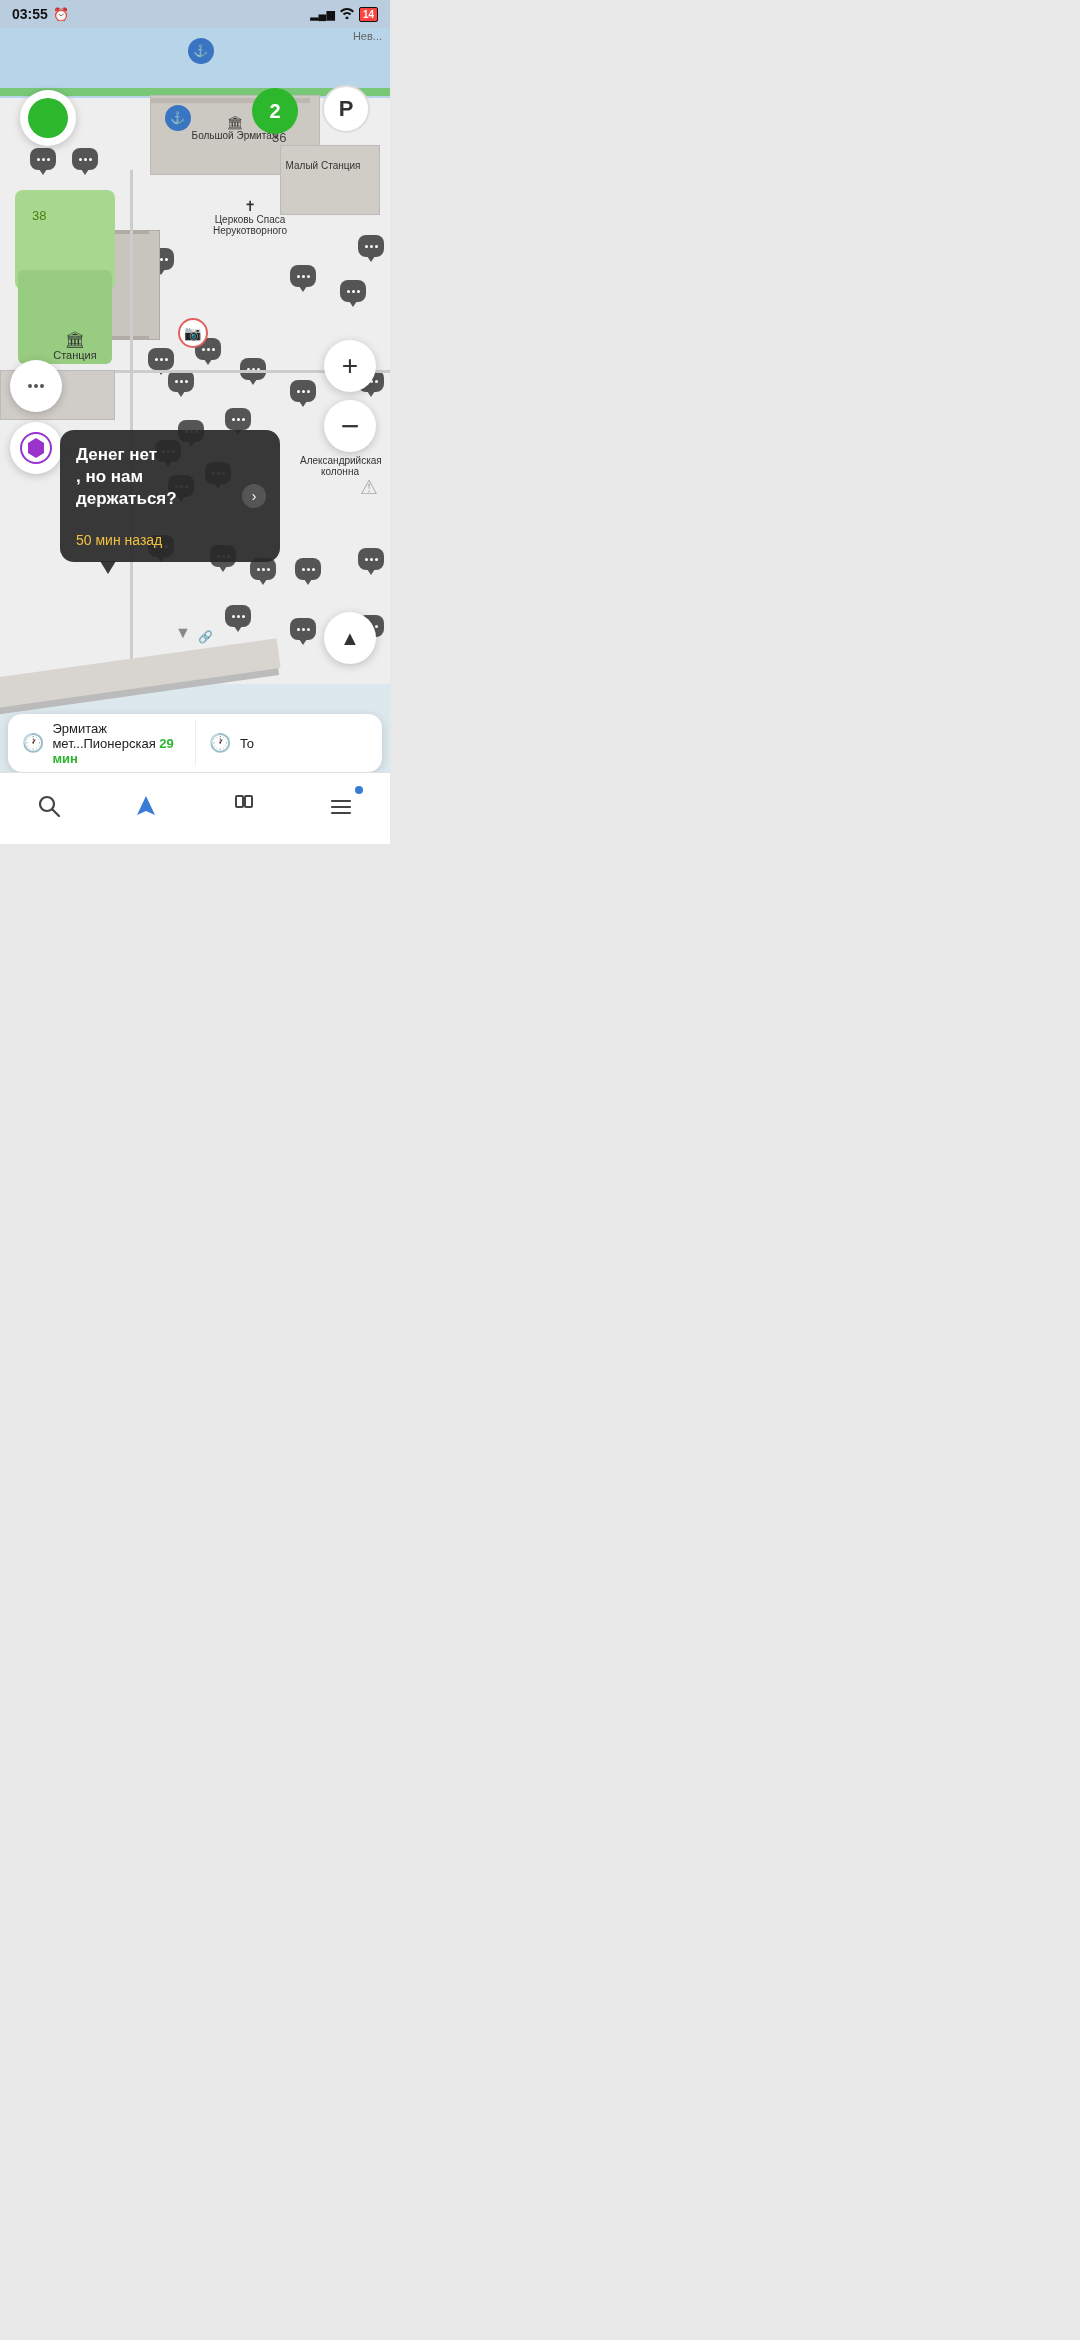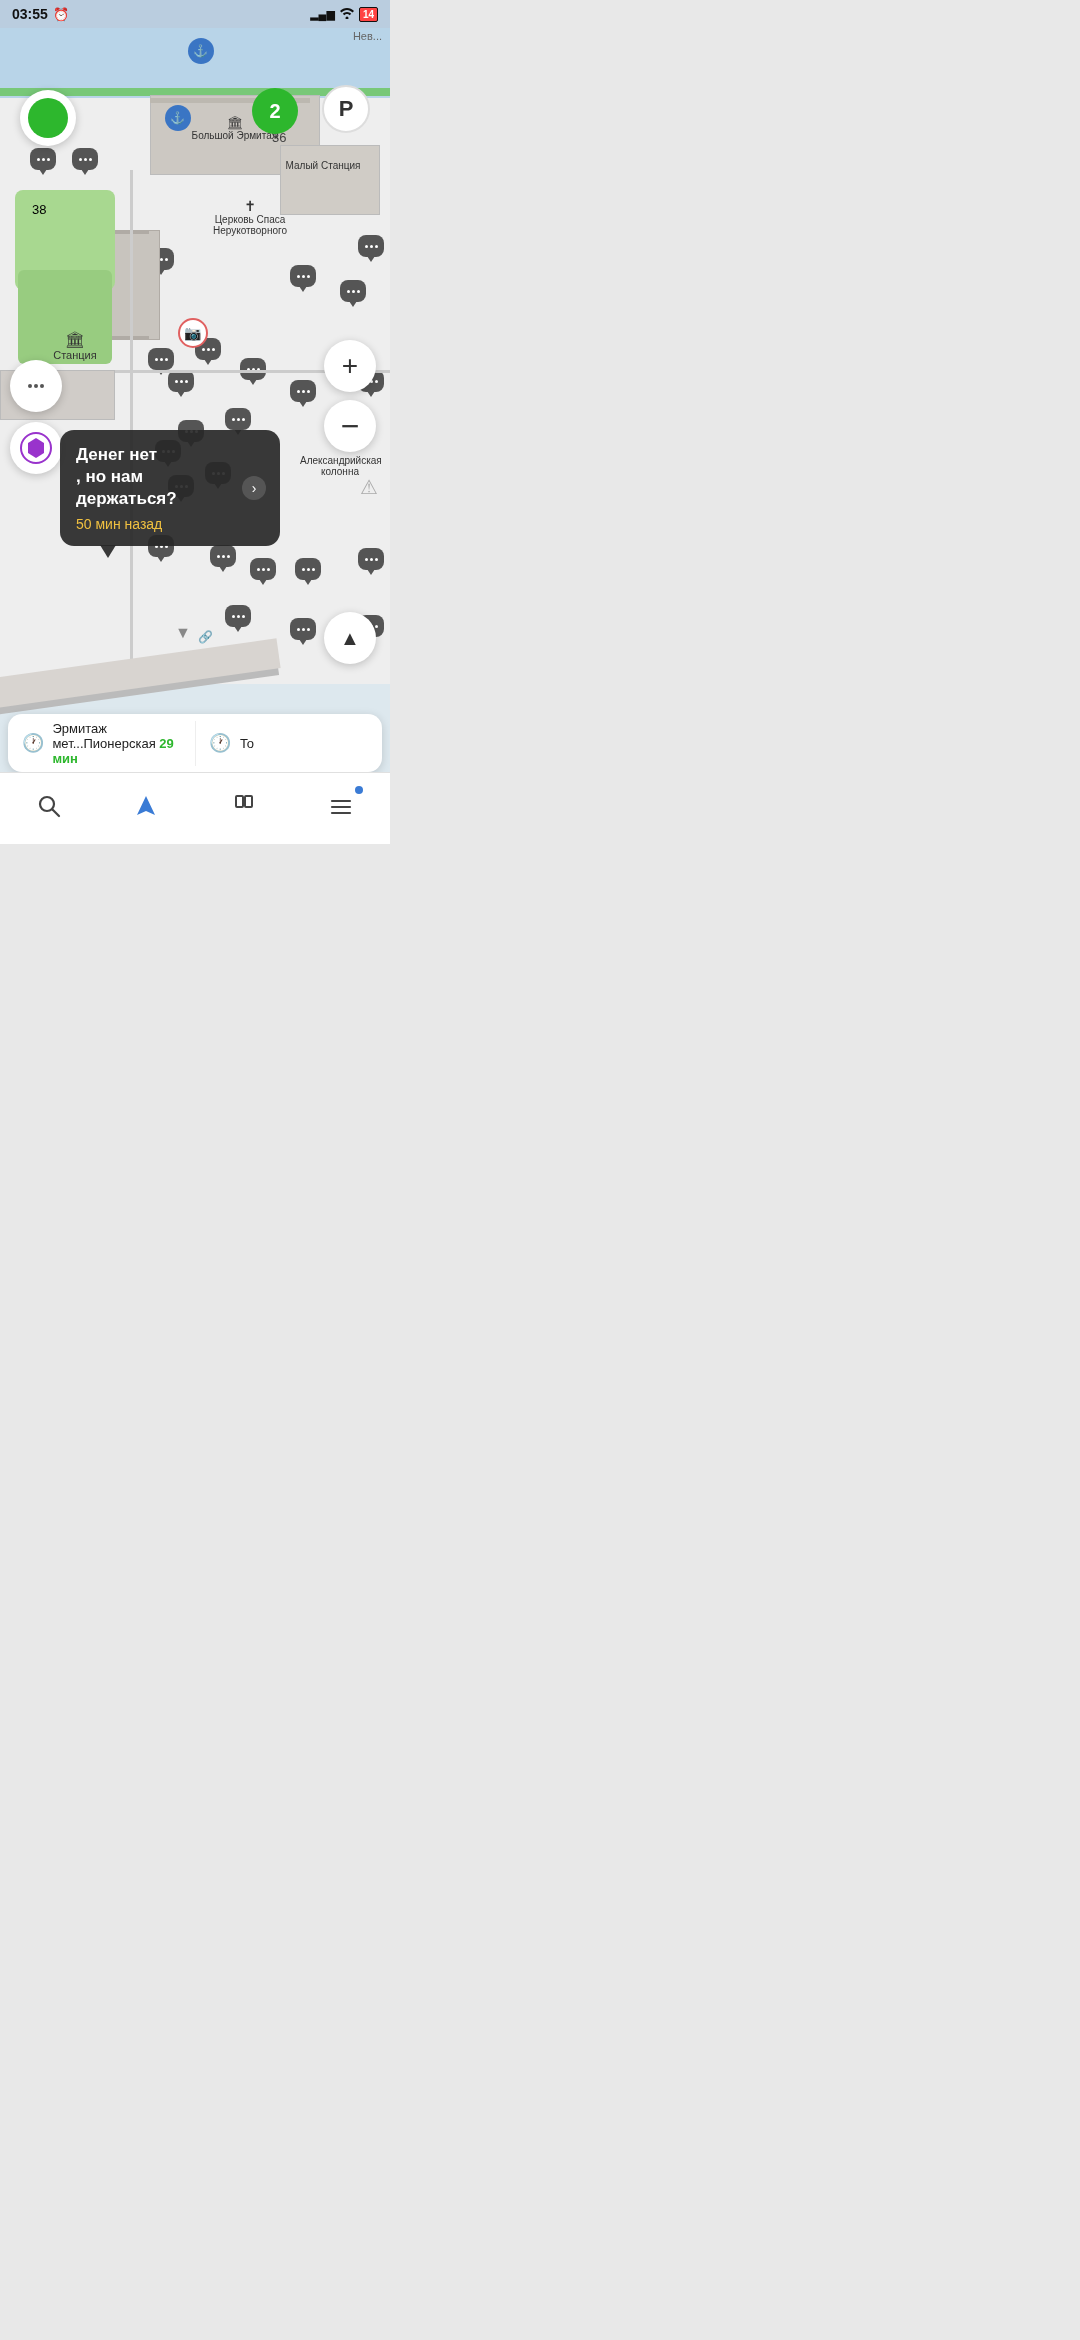--- a/index.html
+++ b/index.html
@@ -242,21 +242,21 @@
       left: 40px;
       border-left: 8px solid transparent;
       border-right: 8px solid transparent;
       border-top: 13px solid rgba(40,40,40,0.92);
     }
     .large-bubble .bubble-text {
       font-size: 17px;
       font-weight: 600;
       line-height: 1.3;
       color: white;
-      margin-bottom: 6px;
+      margin-bottom: 22px;
     }
     .large-bubble .bubble-time {
       font-size: 14px;
       color: #f0c040;
     }
     .bubble-arrow {
       position: absolute;
       right: 14px;
       top: 50%;
       transform: translateY(-50%);
@@ -425,21 +425,21 @@
 
   <div style="position:absolute;top:370px;left:115px;right:0;height:3px;background:#ccc;z-index:4;"></div>
   <div style="position:absolute;top:170px;left:130px;width:3px;bottom:160px;background:#ccc;z-index:4;"></div>
 
   <div style="position:absolute;bottom:155px;left:-20px;width:300px;height:30px;background:#d8d4d0;transform:rotate(-8deg);z-index:4;"></div>
   <div style="position:absolute;bottom:148px;left:-20px;width:300px;height:8px;background:#bbb;transform:rotate(-8deg);z-index:3;"></div>
 
   <div class="neva-label">Нев...</div>
 
   <div style="position:absolute;top:130px;left:272px;font-size:13px;color:#444;z-index:10;">36</div>
-  <div style="position:absolute;top:202px;left:32px;font-size:13px;color:#000000;z-index:10;">38</div>
+  <div style="position:absolute;top:208px;left:32px;font-size:13px;color:#4d7c0f;z-index:10;">38</div>
 
   <div style="position:absolute;top:330px;left:20px;font-size:11px;color:#333;z-index:10;text-align:center;width:110px;">
     <span style="font-size:16px;display:block;">🏛</span>
     <span>Станция</span>
   </div>
 
   <div style="position:absolute;top:115px;left:180px;font-size:10px;color:#333;z-index:10;text-align:center;width:110px;">
     <span style="font-size:13px;display:block;">🏛</span>
     <span>Большой Эрмитаж</span>
   </div>

